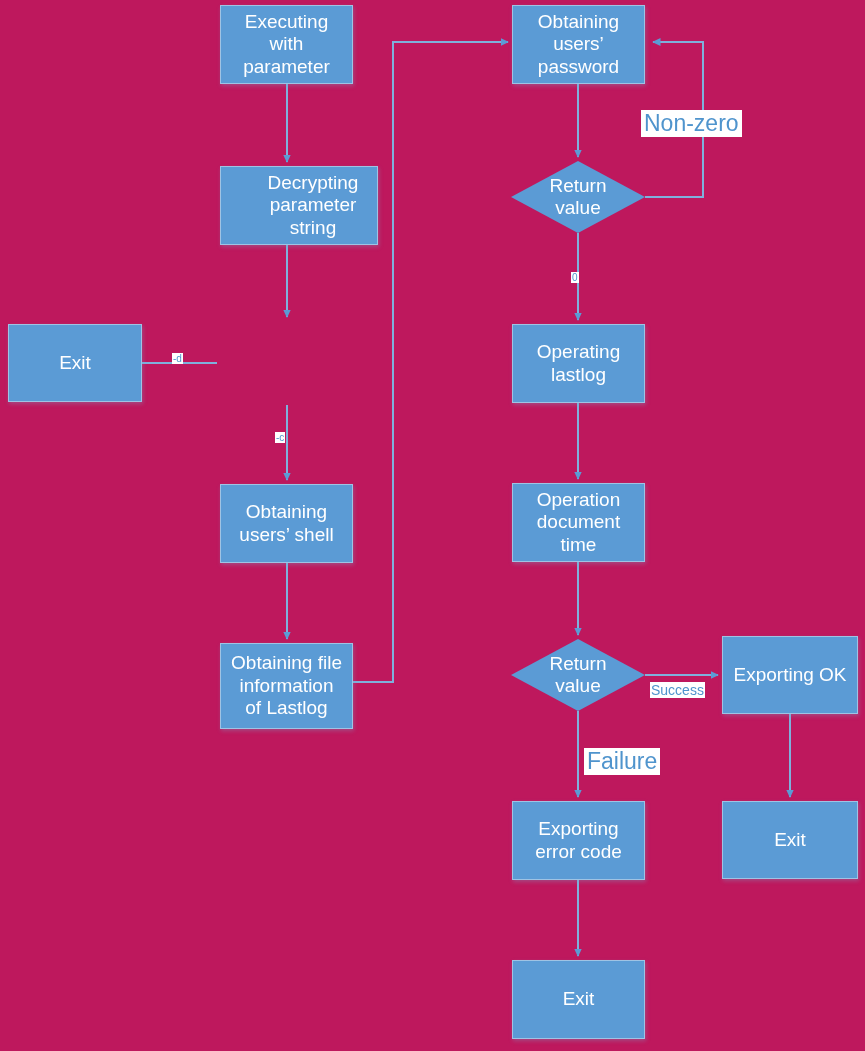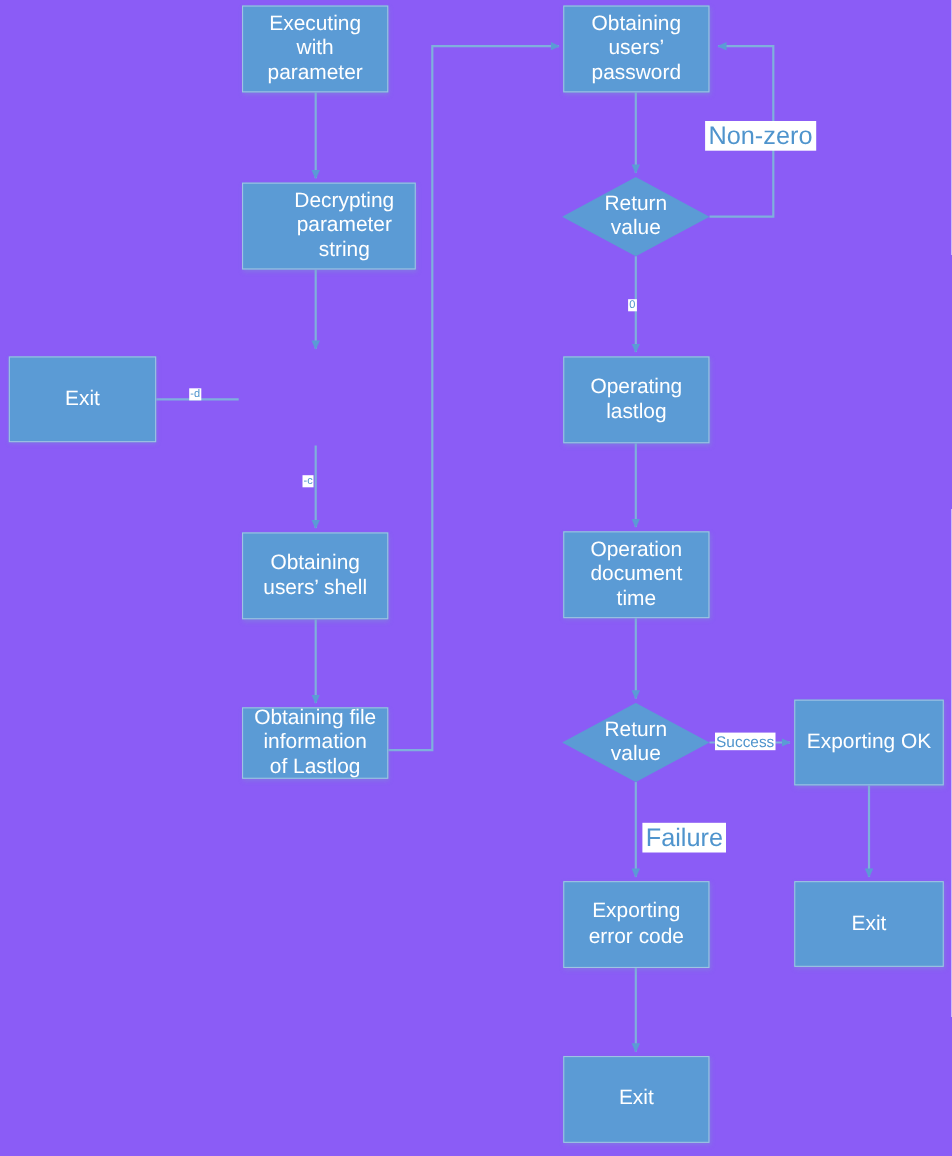--- a/index.html
+++ b/index.html
@@ -7,21 +7,21 @@
     padding: 0;
     background: #ffffff;
   }
   body {
     font-family: "Liberation Sans", sans-serif;
   }
   #canvas {
     position: relative;
     width: 865px;
     height: 1051px;
-    background: #8b5cf6;
+    background: #be185d;
     overflow: hidden;
   }
   #edges {
     position: absolute;
     left: 0;
     top: 0;
     width: 865px;
     height: 1051px;
   }
   .node {
@@ -140,21 +140,21 @@
 
   <div class="node process" style="left:8px; top:324px; width:134px; height:78px;">
     <span class="label">Exit</span>
   </div>
 
   <div class="node process" style="left:220px; top:484px; width:133px; height:79px;">
     <span class="label">Obtaining
 users’   shell</span>
   </div>
 
-  <div class="node process" style="left:220px; top:643px; width:133px; height:65px;">
+  <div class="node process" style="left:220px; top:643px; width:133px; height:86px;">
     <span class="label">Obtaining file
 information
 of Lastlog</span>
   </div>
 
   <div class="node process" style="left:512px; top:5px; width:133px; height:79px;">
     <span class="label">Obtaining
 users’
 password</span>
   </div>
@@ -200,17 +200,17 @@
   </div>
 
   <div class="edge-label tiny" style="left:172px; top:353px;">-d</div>
 
   <div class="edge-label tiny" style="left:275px; top:432px;">-c</div>
 
   <div class="edge-label" style="left:641px; top:110px;">Non-zero</div>
 
   <div class="edge-label tiny" style="left:571px; top:272px;">0</div>
 
-  <div class="edge-label small" style="left:650px; top:666px;">Success</div>
+  <div class="edge-label small" style="left:650px; top:682px;">Success</div>
 
   <div class="edge-label" style="left:548px; top:748px;margin-left:36px;">Failure</div>
 
 </div>
 
 </body></html>

